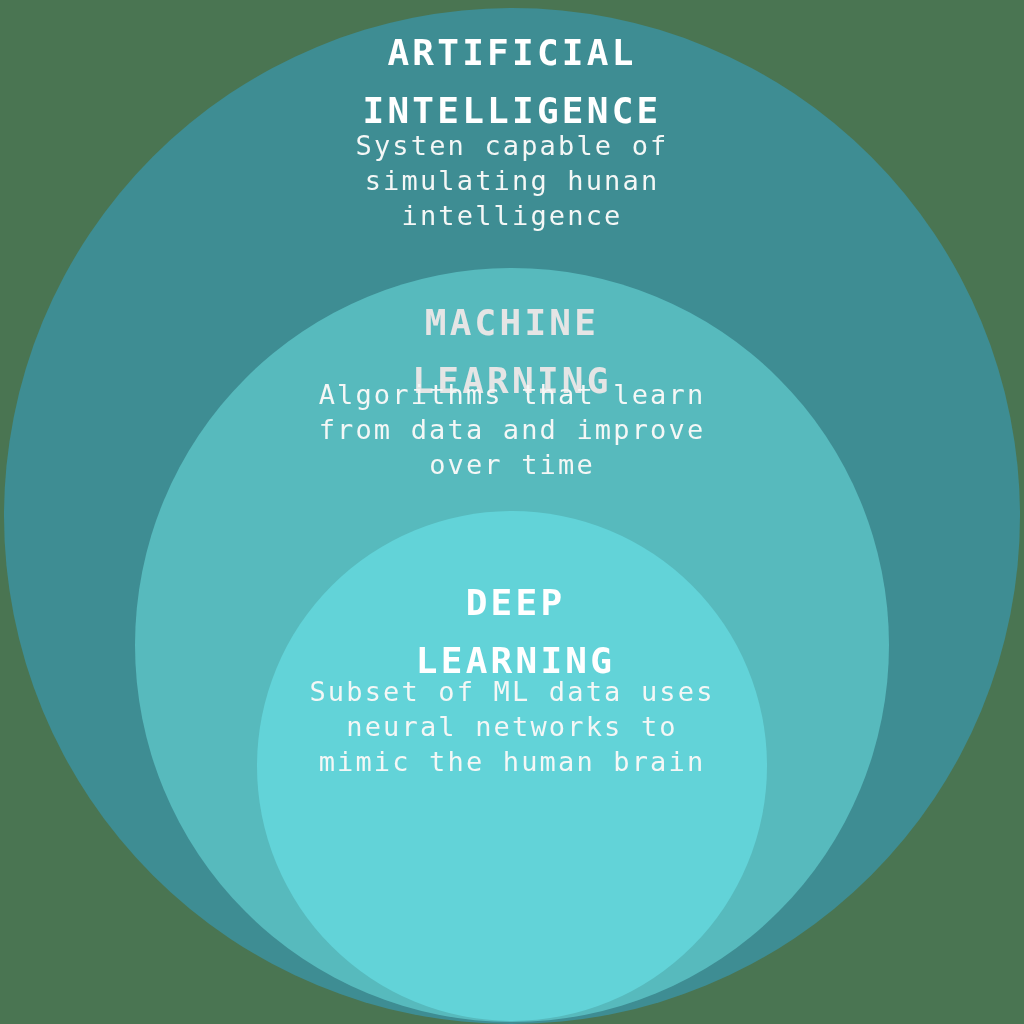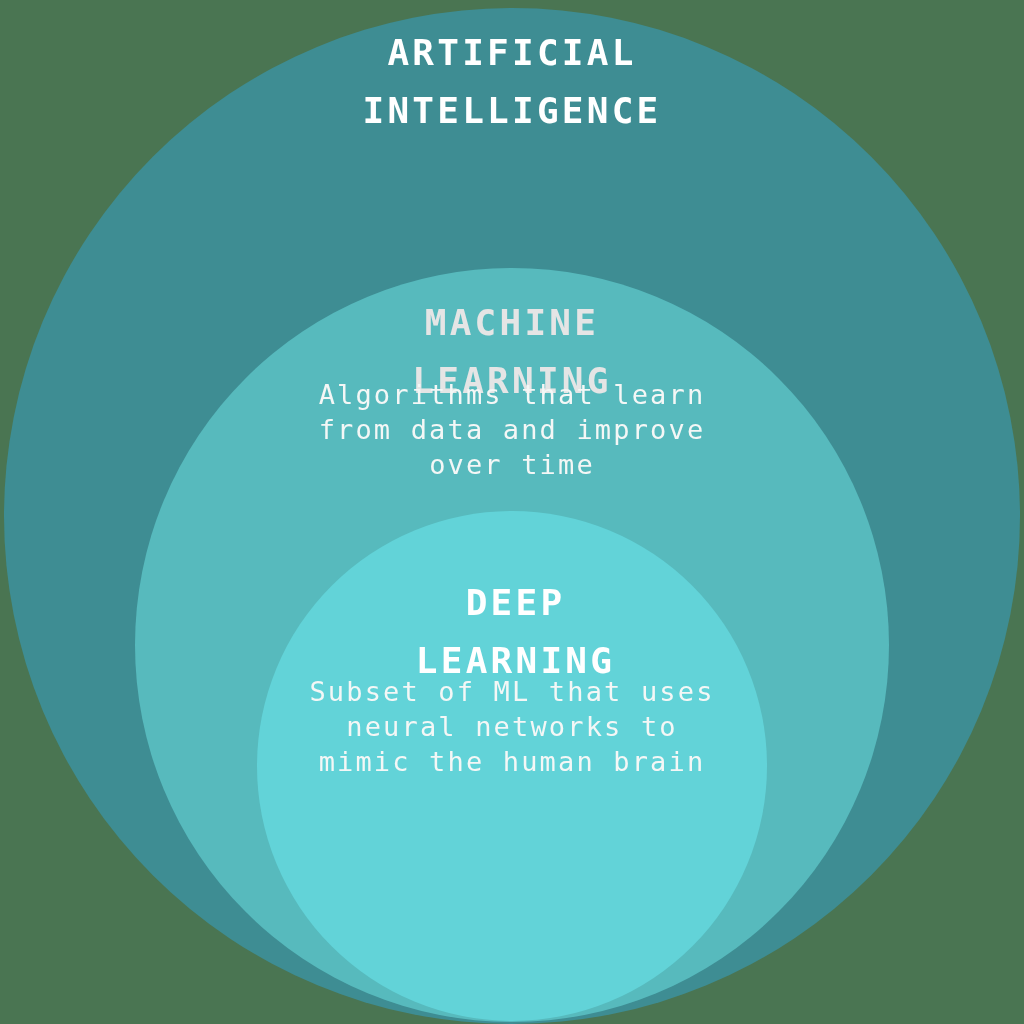--- a/index.html
+++ b/index.html
@@ -71,28 +71,31 @@
 
   <div class="circle circle-ai" style="background-color: rgb(62, 141, 147);"></div>
 
   <div class="circle circle-ml" style="background-color: rgb(87, 186, 189);"></div>
 
   <div class="circle circle-dl" style="background-color: rgb(98, 211, 216);"></div>
 
   <div class="ring-title ai-title" style="color: rgb(255, 255, 255);">ARTIFICIAL
 INTELLIGENCE</div>
 
+  <div class="ring-desc ai-desc" style="color: rgb(244, 247, 246);">Systen capable of
+simulating hunan
+intelligence</div>
 
   <div class="ring-title ml-title" style="color: #e5e5e5;">MACHINE
 LEARNING</div>
 
   <div class="ring-desc ml-desc" style="color: rgb(244, 247, 246);">Algorithms that learn
 from data and improve
 over time</div>
 
   <div class="ring-title dl-title" style="color: rgb(255, 255, 255);">DEEP
 LEARNING</div>
 
-  <div class="ring-desc dl-desc" style="color: rgb(244, 247, 246);">Subset of ML that uses
+  <div class="ring-desc dl-desc" style="color: rgb(244, 247, 246);">Subset of ML data uses
 neural networks to
 mimic the human brain</div>
 
 </div>
 
 </body></html>

